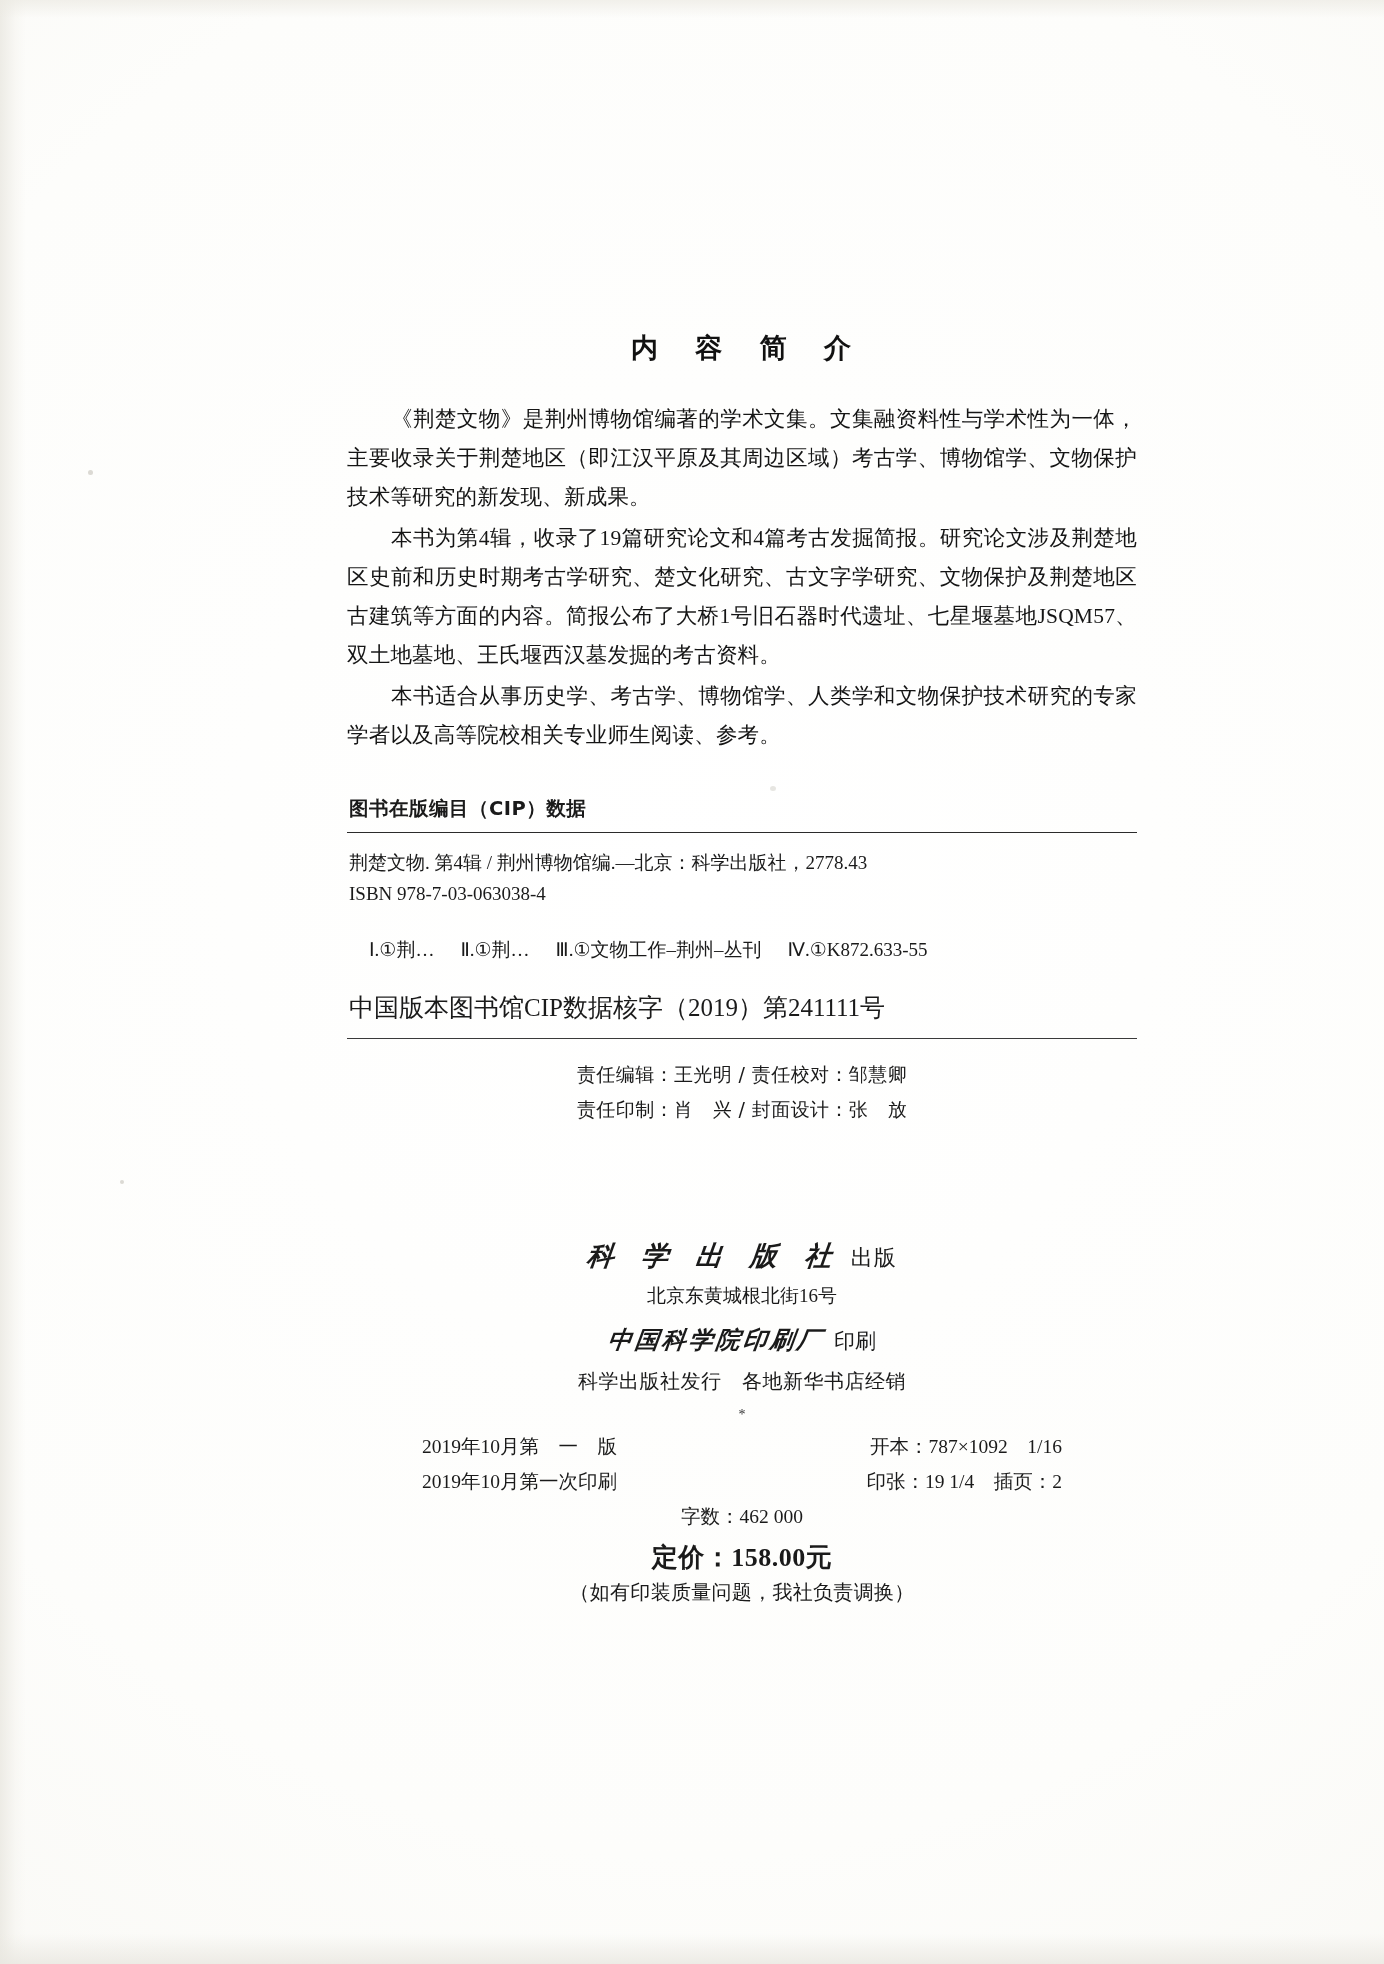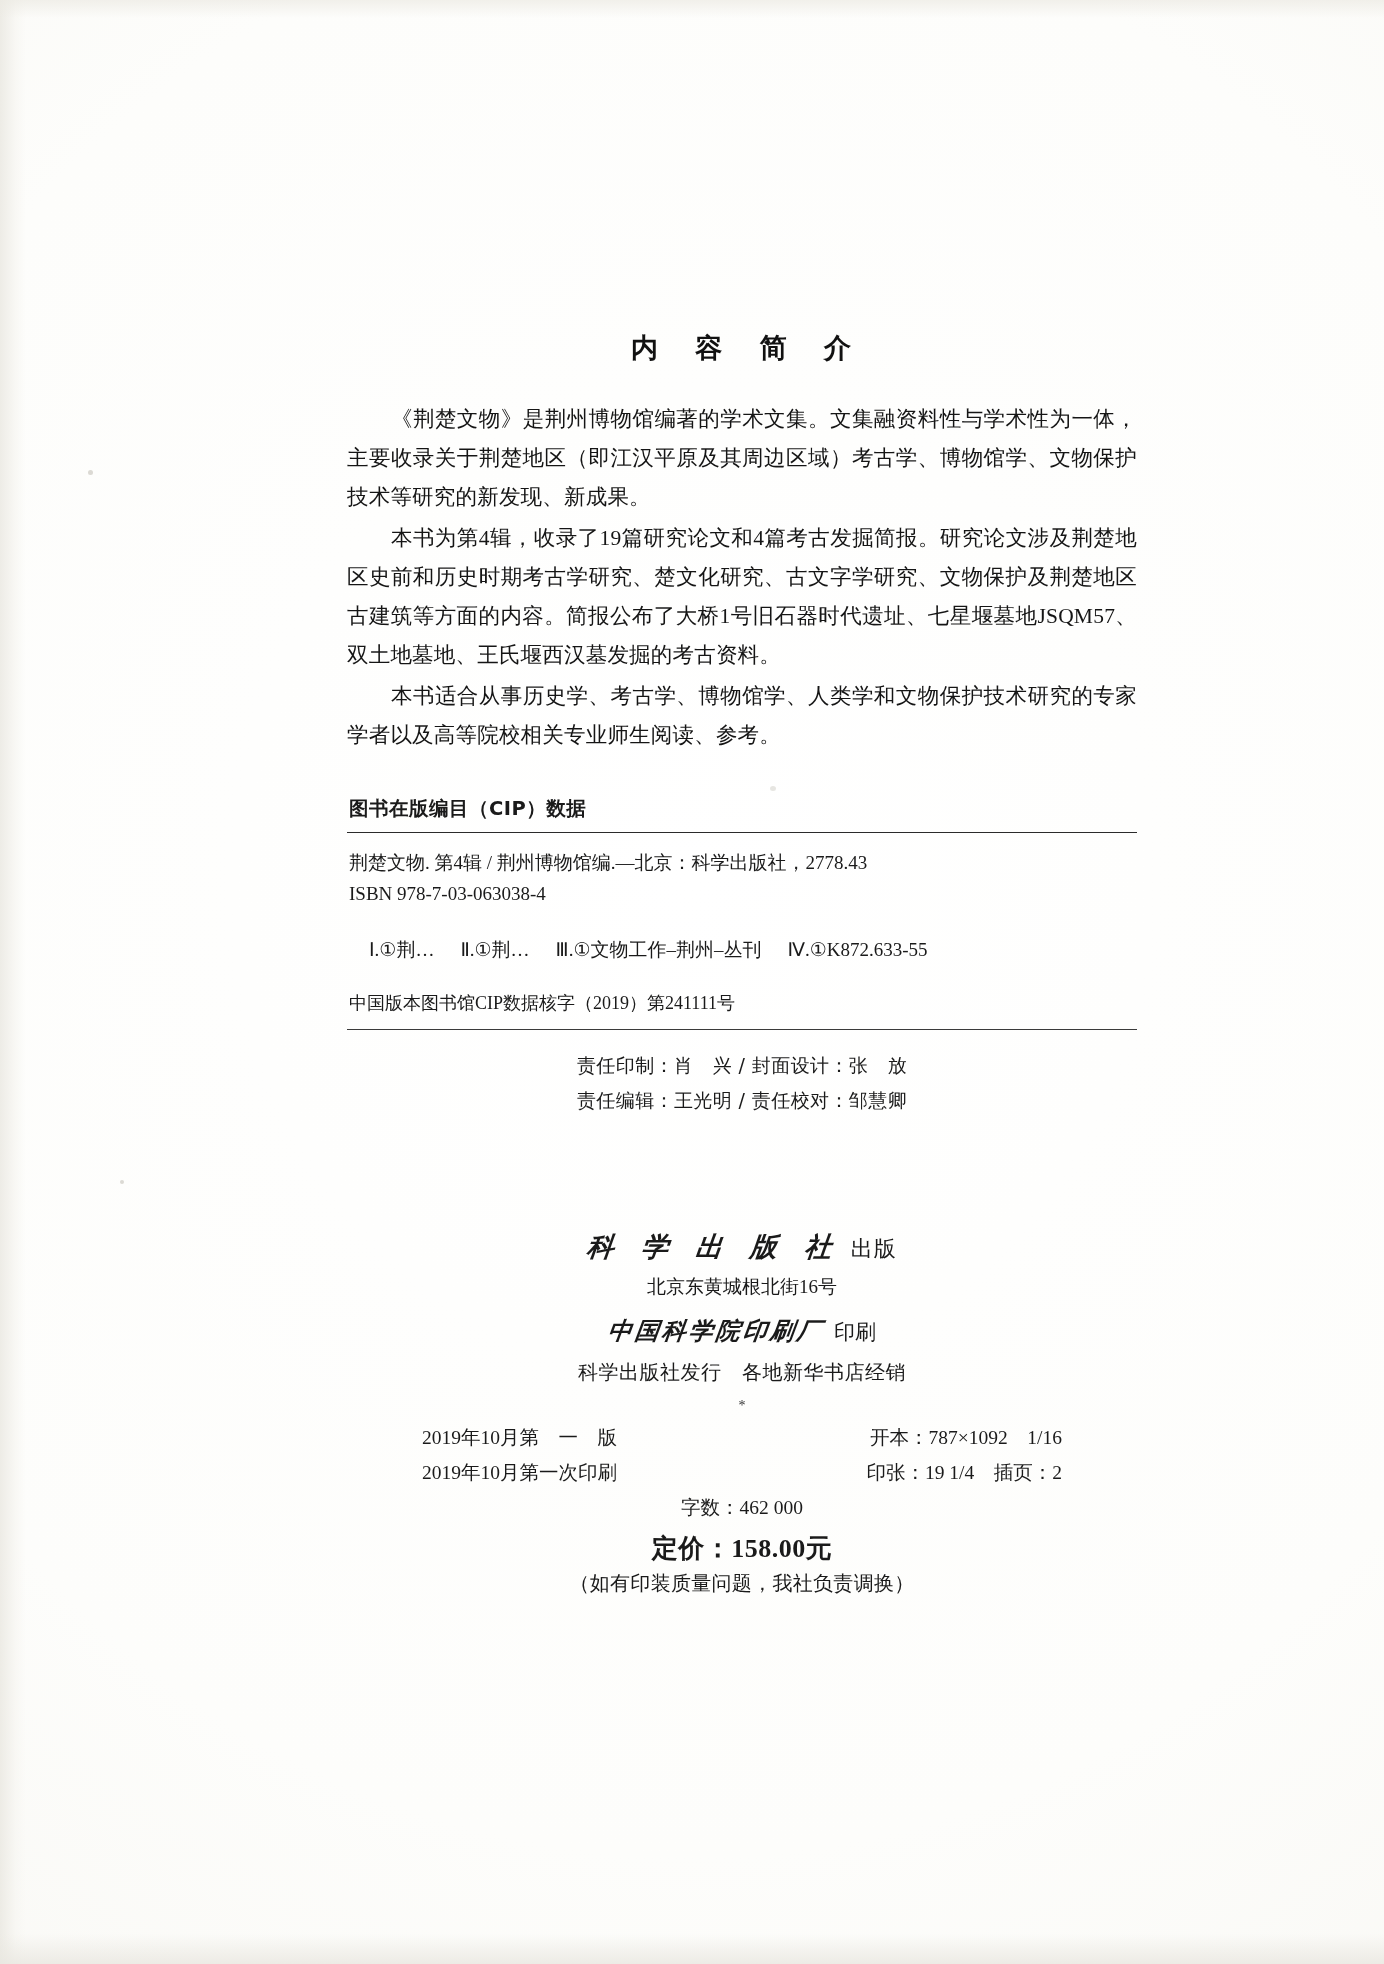--- a/index.html
+++ b/index.html
@@ -97,21 +97,21 @@
   }
   .cip-body .line { white-space: nowrap; }
   .cip-class {
     padding: 16px 0 14px 22px;
     font-size: 19px;
     white-space: nowrap;
   }
   .cip-class span.gap { display: inline-block; width: 26px; }
   .cip-approval {
     padding: 14px 0 14px 2px;
-    font-size: 18px;
+    font-size: 25px;
   }
 
   
   .credits {
     padding: 18px 0 6px 0;
     text-align: center;
     font-family: "DejaVu Sans", sans-serif;
     font-size: 19px;
     line-height: 35px;
     letter-spacing: .4px;
@@ -249,22 +249,22 @@
         <div class="line">ISBN 978-7-03-063038-4</div>
       </div>
       <div class="cip-class">
         <span>Ⅰ.①荆…</span><span class="gap"></span><span>Ⅱ.①荆…</span><span class="gap"></span><span>Ⅲ.①文物工作–荆州–丛刊</span><span class="gap"></span><span>Ⅳ.①K872.633-55</span>
       </div>
       <div class="cip-approval">中国版本图书馆CIP数据核字（2019）第241111号</div>
       <hr class="rule thin">
     </div>
 
     <div class="credits">
+      <div>责任编辑：王光明 / 责任校对：邹慧卿</div>
       <div>责任印制：肖　兴 / 封面设计：张　放</div>
-      <div>责任编辑：王光明 / 责任校对：邹慧卿</div>
     </div>
 
     <div class="publisher">
       <div class="press-line">
         <span class="press-name">科 学 出 版 社</span>
         <span class="press-verb">出版</span>
       </div>
       <div class="pub-addr">北京东黄城根北街16号</div>
       <div class="printer-line">
         <span class="printer-name">中国科学院印刷厂</span>

